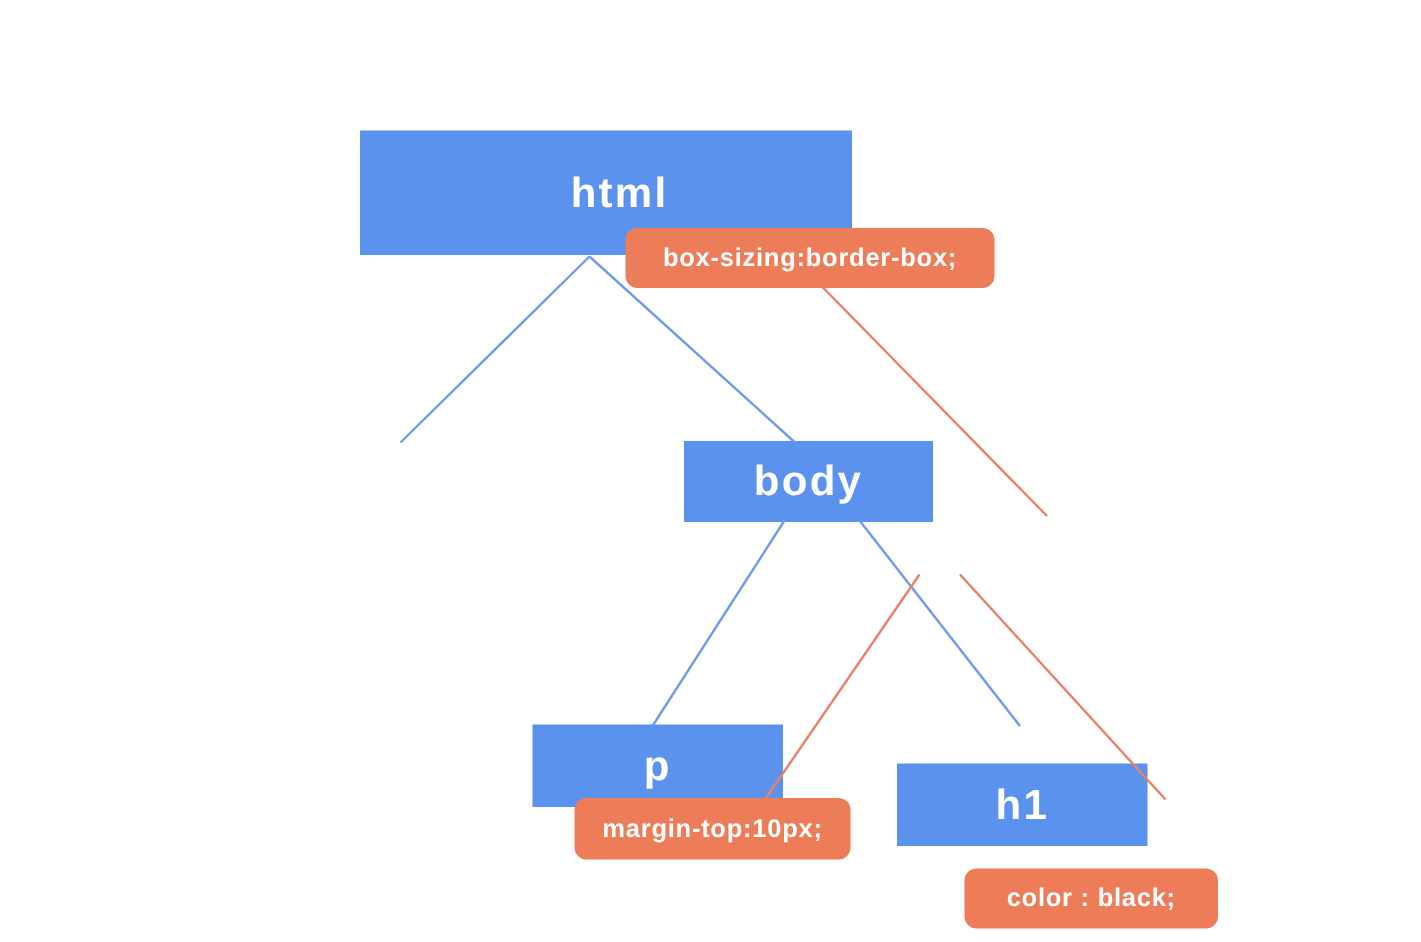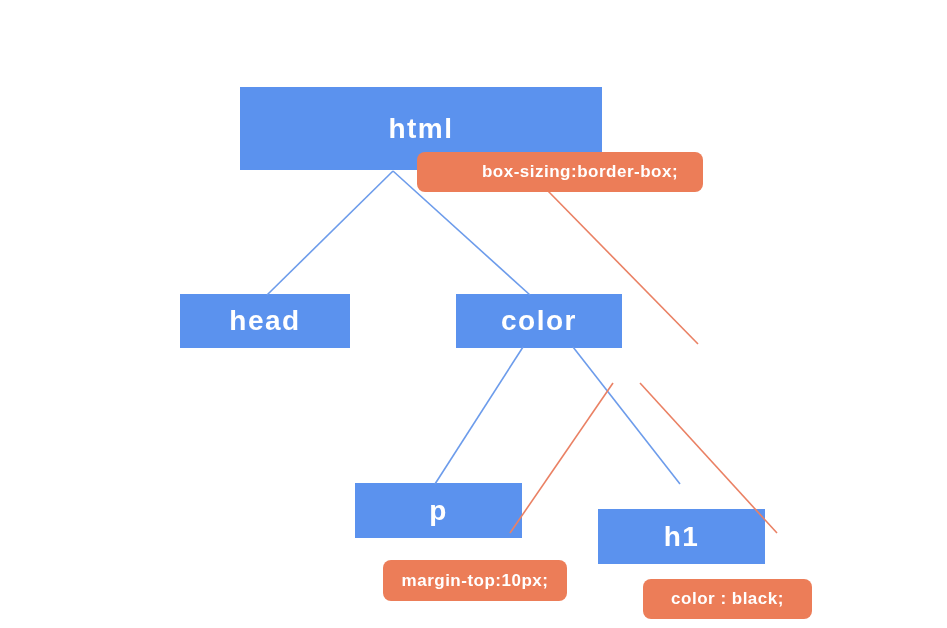--- a/index.html
+++ b/index.html
@@ -41,54 +41,51 @@
     border-radius: 8px;
     display: flex;
     align-items: center;
     justify-content: center;
     font-size: 17px;
     font-weight: bold;
     letter-spacing: 0.5px;
     white-space: nowrap;
   }
   
-  .node-html { left: 240px; top:  87px; width: 362px; height: 83px; }
+  .node-html { left: 240px; top:  87px; width: 310px; height: 83px; padding-left: 18px; }
   .node-head { left: 180px; top: 294px; width: 170px; height: 54px; }
   .node-body { left: 456px; top: 294px; width: 166px; height: 54px; }
   .node-p    { left: 355px; top: 483px; width: 167px; height: 55px; }
   .node-h1   { left: 598px; top: 509px; width: 167px; height: 55px; }
   
-  .label-box-sizing { left: 417px; top: 152px; width: 246px; height: 40px; padding-left: 40px; }
+  .label-box-sizing { left: 417px; top: 152px; width: 246px; height: 40px; }
   .label-font-size  { left: 603px; top: 343px; width: 180px; height: 41px; }
-  .label-margin-top { left: 383px; top: 560px; width: 184px; height: 41px; }
+  .label-margin-top { left: 383px; top: 532px; width: 184px; height: 41px; }
   .label-color      { left: 643px; top: 532px; width: 169px; height: 40px; margin-top: 47px; }
 </style>
 </head>
 <body>
 
 <div class="canvas">
 
   <svg class="edges" xmlns="http://www.w3.org/2000/svg">
       <line x1="393" y1="171" x2="267" y2="295" stroke="#6d9ceb" stroke-width="1.6"></line>
       <line x1="393" y1="171" x2="530" y2="295" stroke="#6d9ceb" stroke-width="1.6"></line>
       <line x1="523" y1="347" x2="435" y2="484" stroke="#6d9ceb" stroke-width="1.6"></line>
       <line x1="573" y1="347" x2="680" y2="484" stroke="#6d9ceb" stroke-width="1.6"></line>
       <line x1="548" y1="191" x2="698" y2="344" stroke="#ea8164" stroke-width="1.6"></line>
       <line x1="613" y1="383" x2="510" y2="533" stroke="#ea8164" stroke-width="1.6"></line>
       <line x1="640" y1="383" x2="777" y2="533" stroke="#ea8164" stroke-width="1.6"></line>
     </svg>
 
   <div class="node node-html">
     <span>html</span>
   </div>
-  <div class="node node-head">
-    <span>head</span>
-  </div>
   <div class="node node-body">
-    <span>color</span>
+    <span>body</span>
   </div>
   <div class="node node-p">
     <span>p</span>
   </div>
   <div class="node node-h1">
     <span>h1</span>
   </div>
 
   <div class="css-label label-box-sizing">
     <span>box-sizing:border-box;</span>

